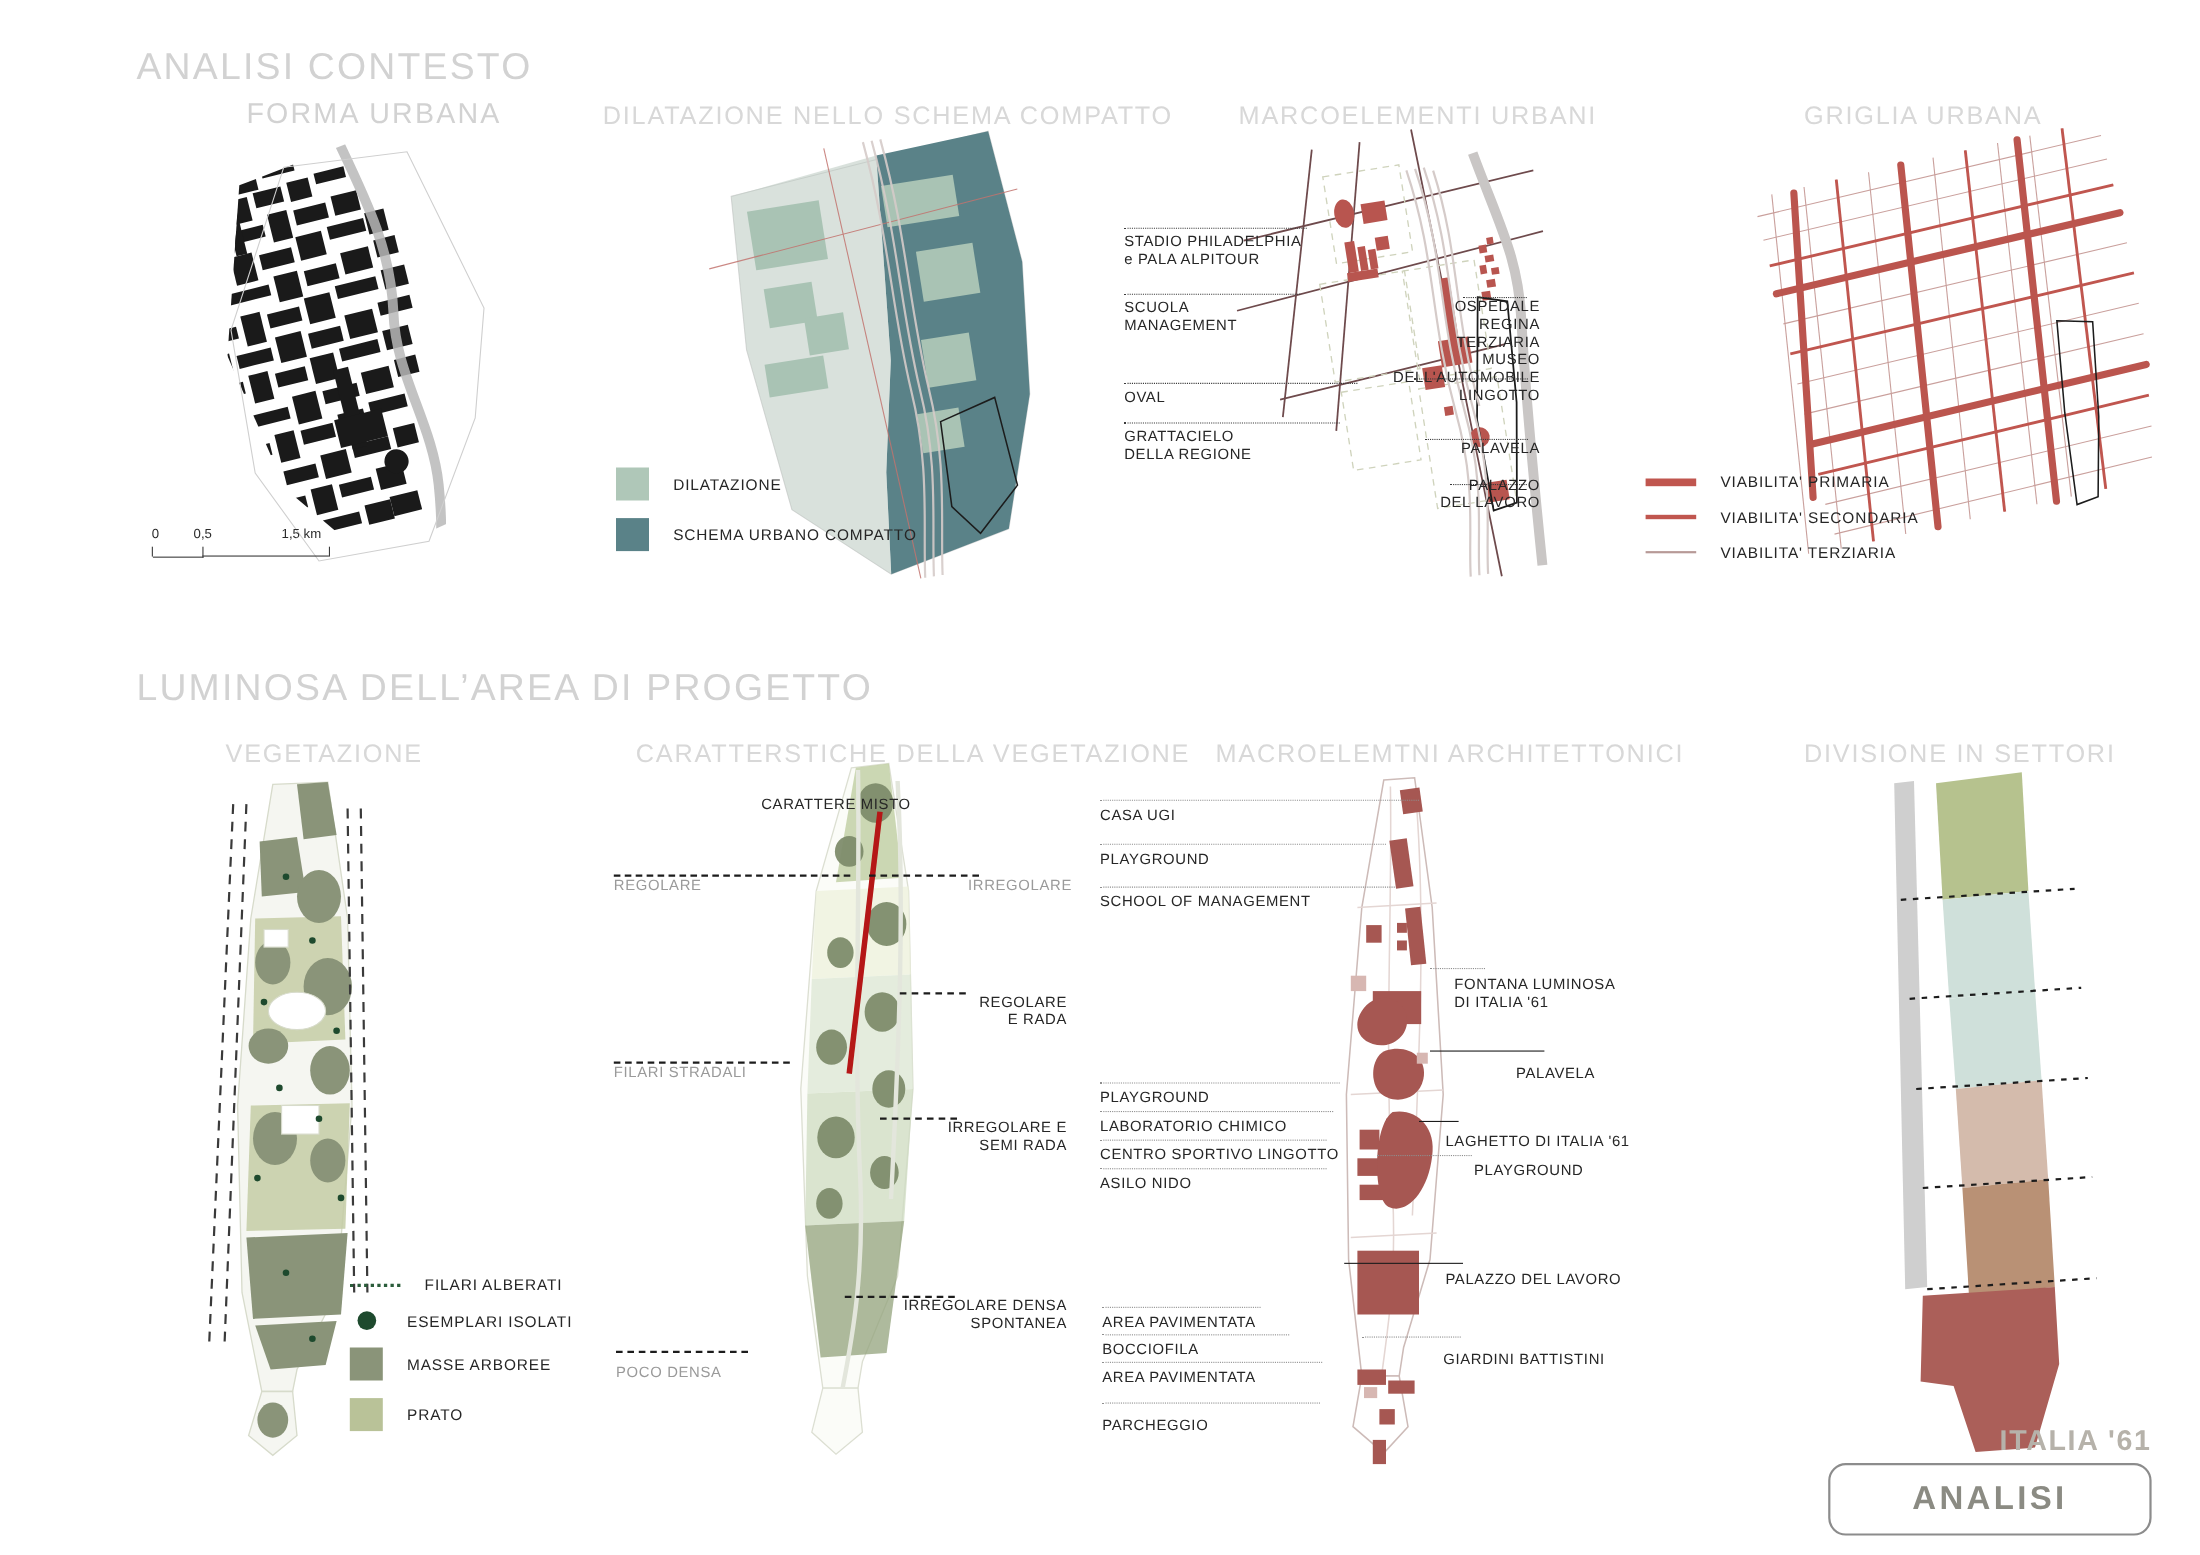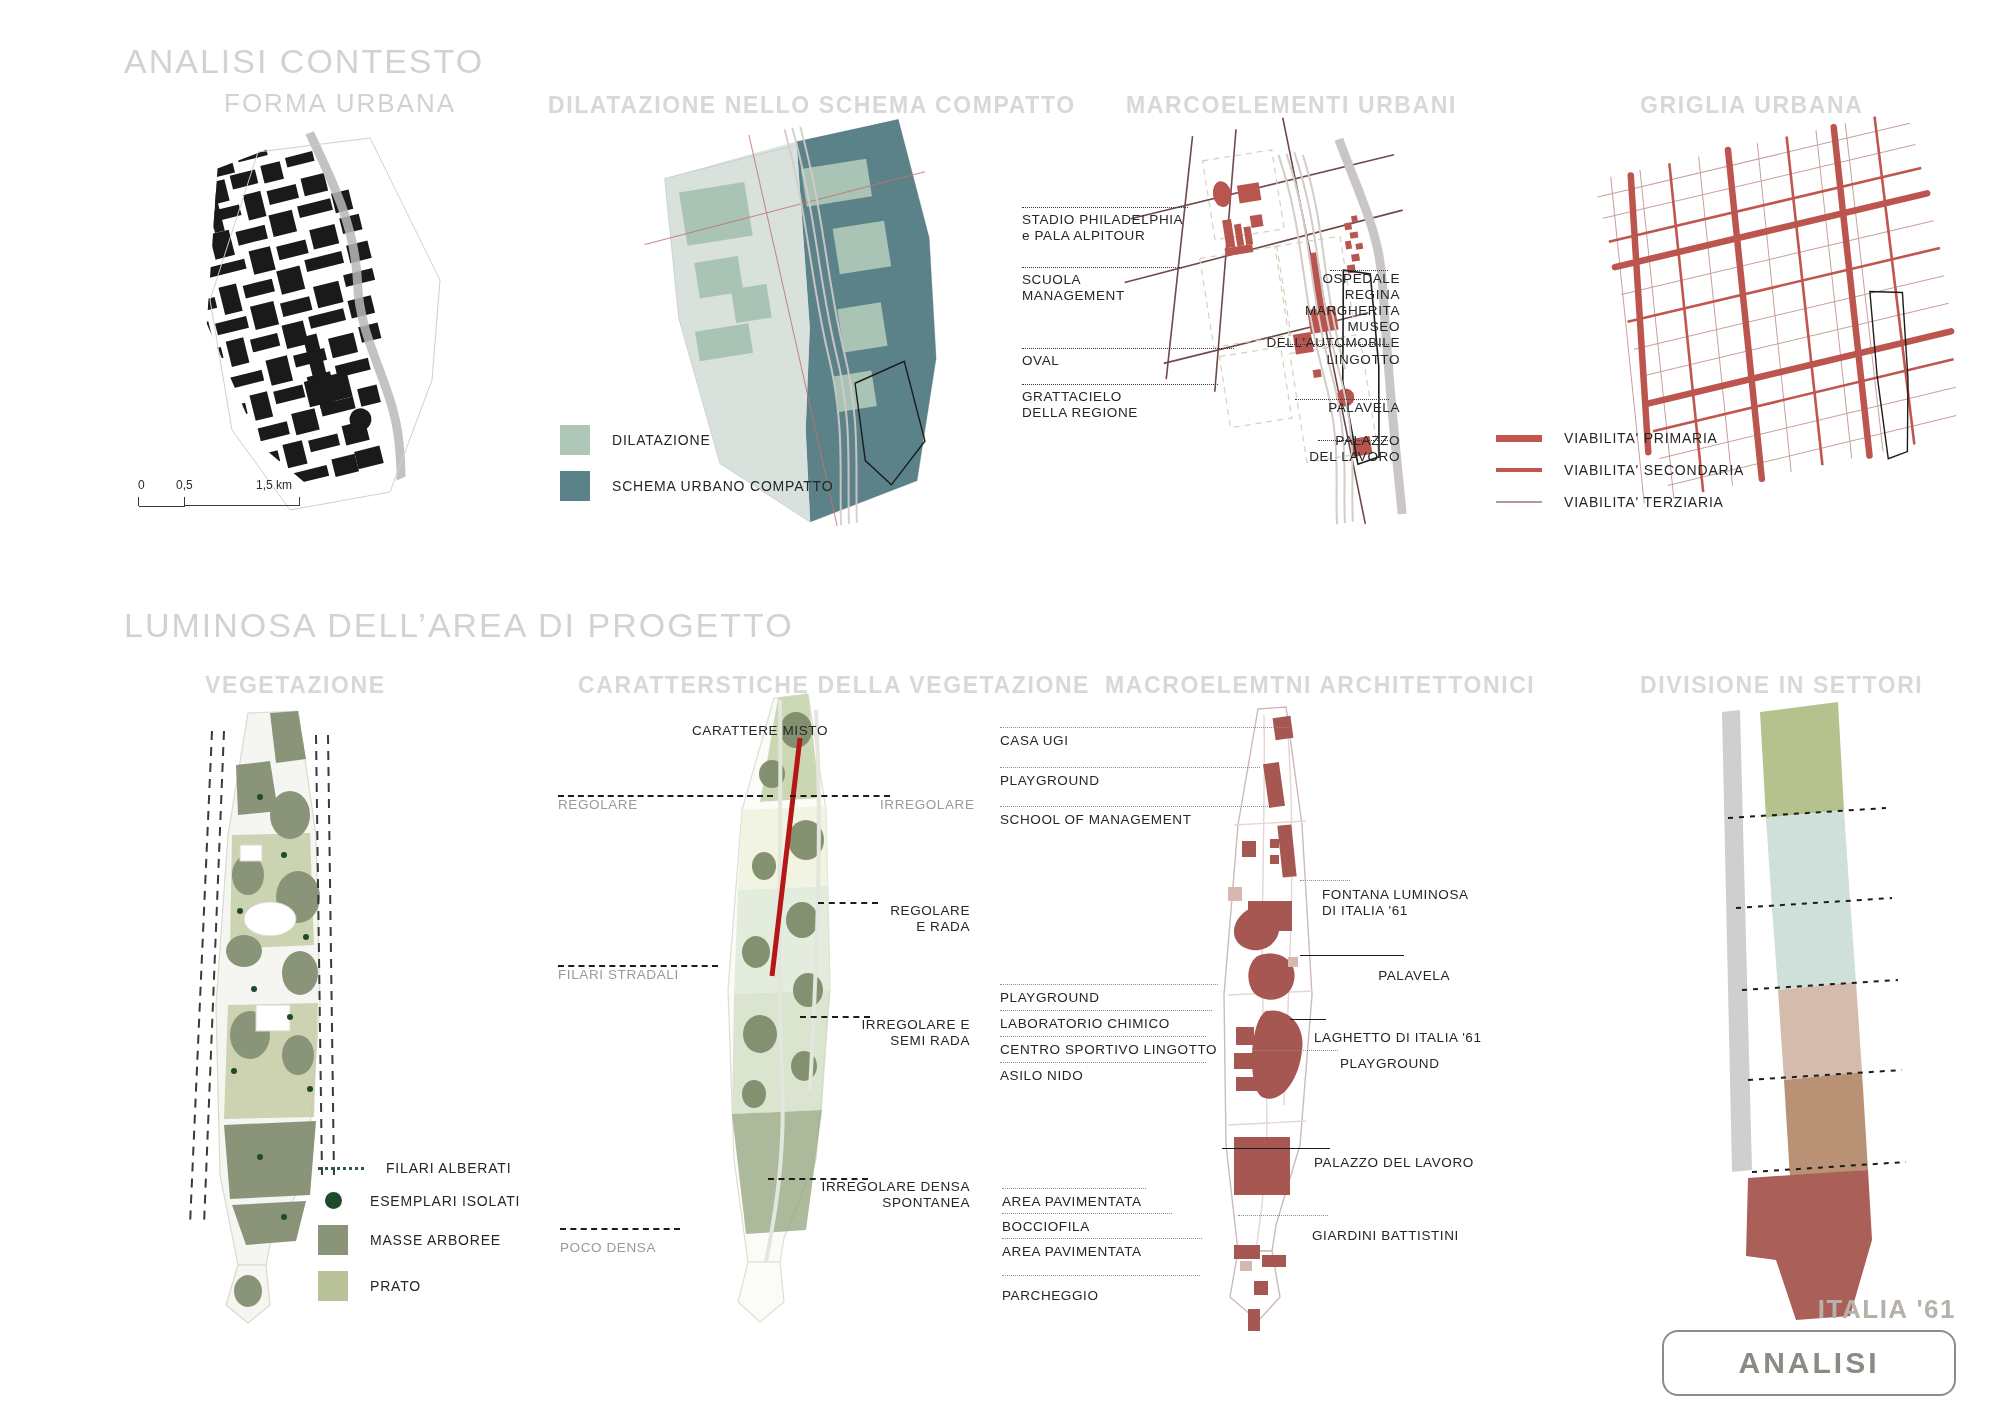--- a/index.html
+++ b/index.html
@@ -22,21 +22,20 @@
   #sec-contesto{left:124px;top:42px;font-size:34px;}
   #sec-forma{left:224px;top:88px;font-size:26px;}
   #sec-area{left:124px;top:606px;font-size:34px;}
 
   .panel-title{
     position:absolute;
     color:#d8d8d8;
     letter-spacing:1.6px;
     font-size:23px;
     white-space:nowrap;
-    font-weight:bold;
   }
 
   
   .lbl{
     position:absolute;
     font-size:13.5px;
     letter-spacing:.6px;
     color:#262626;
     line-height:16px;
     white-space:nowrap;
@@ -346,21 +345,21 @@
   <div class="leader" style="left:1022px;top:348px;width:212px;"></div>
   <div class="lbl" style="left:1022px;top:353px;">OVAL</div>
 
   <div class="leader" style="left:1022px;top:384px;width:196px;"></div>
   <div class="lbl" style="left:1022px;top:389px;">GRATTACIELO</div>
   <div class="lbl" style="left:1022px;top:405px;">DELLA REGIONE</div>
 
   <div class="leader" style="left:1330px;top:270px;width:58px;"></div>
   <div class="lbl r" style="left:1270px;top:271px;width:130px;">OSPEDALE</div>
   <div class="lbl r" style="left:1270px;top:287px;width:130px;">REGINA</div>
-  <div class="lbl r" style="left:1270px;top:303px;width:130px;">MARGHERITA</div>
+  <div class="lbl r" style="left:1270px;top:303px;width:130px;">TERZIARIA</div>
   <div class="lbl r" style="left:1270px;top:319px;width:130px;">MUSEO</div>
   <div class="lbl r" style="left:1250px;top:335px;width:150px;">DELL'AUTOMOBILE</div>
 
   <div class="leader" style="left:1285px;top:344px;width:104px;"></div>
   <div class="lbl r" style="left:1270px;top:352px;width:130px;">LINGOTTO</div>
 
   <div class="leader" style="left:1295px;top:399px;width:94px;"></div>
   <div class="lbl r" style="left:1270px;top:400px;width:130px;">PALAVELA</div>
 
   <div class="leader" style="left:1318px;top:440px;width:70px;"></div>

